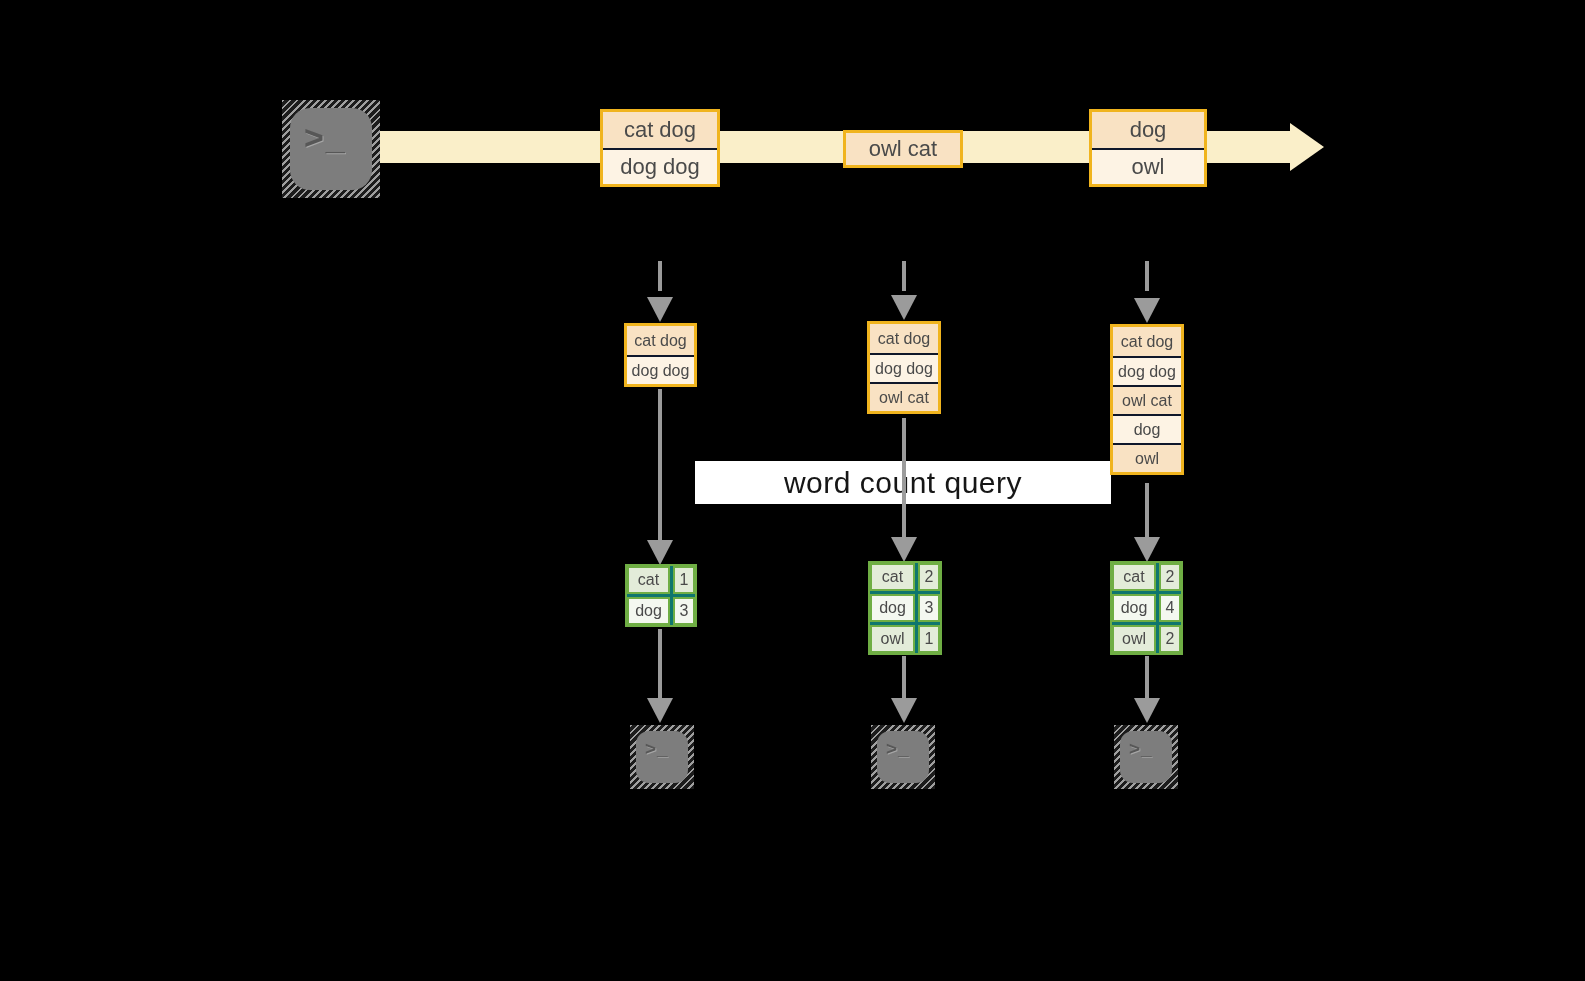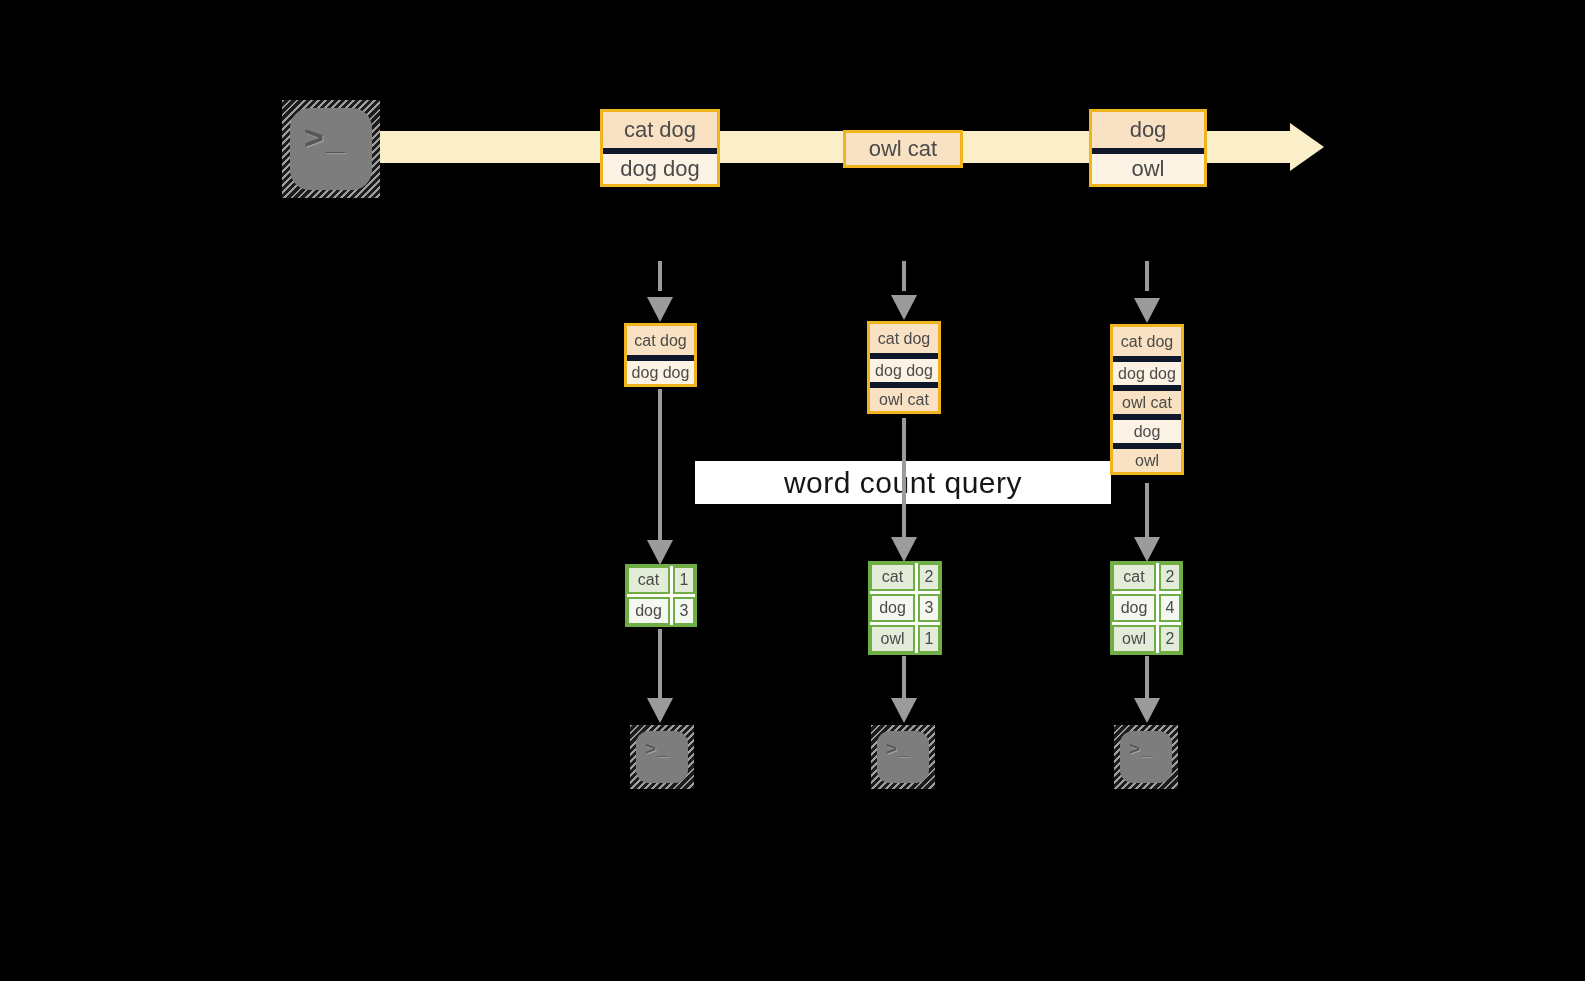--- a/index.html
+++ b/index.html
@@ -19,36 +19,36 @@
     text-shadow:1px 1px 0 #a6a6a6;line-height:1;}
   .term-lg .prompt-glyph{left:14px;top:12px;font-size:34px;letter-spacing:2px;}
   .term-sm .prompt-glyph{left:9px;top:8px;font-size:19px;letter-spacing:1px;}
   
   .band{position:absolute;left:372px;top:131px;width:918px;height:32px;background:#faefc9;z-index:2;}
   .band-head{position:absolute;left:1290px;top:123px;width:0;height:0;z-index:2;
     border-top:24px solid transparent;border-bottom:24px solid transparent;border-left:34px solid #faefc9;}
   
   .gold-box{position:absolute;z-index:4;box-sizing:border-box;border:3px solid #f0b41e;background:#fdf3e4;}
   .gold-row{display:flex;align-items:center;justify-content:center;color:#4a4a4a;box-sizing:border-box;}
-  .gold-row + .gold-row{border-top:6px solid #0f172a;}
+  .gold-row + .gold-row{border-top:2px solid #0f172a;}
   .fill-a{background:#f9e2c3;}
   .fill-b{background:#fdf3e4;}
   .event .gold-row{height:36px;font-size:22px;}
   .event-single .gold-row{height:32px;font-size:22px;}
   .input-box .gold-row{height:29px;font-size:16px;}
   
   .vline{position:absolute;width:4px;background:#9b9b9b;z-index:3;}
   .arrow-head{position:absolute;width:0;height:0;z-index:3;
     border-left:13px solid transparent;border-right:13px solid transparent;border-top:25px solid #9b9b9b;}
   
   .query-band{position:absolute;left:695px;top:461px;width:416px;height:43px;background:#ffffff;z-index:1;
     display:flex;align-items:center;justify-content:center;}
   .query-band span{font-size:30px;color:#161616;letter-spacing:0.5px;}
   
-  .result-table{position:absolute;z-index:4;box-sizing:border-box;border:2px solid #6fae44;background:#ffffff;
+  .result-table{position:absolute;z-index:4;box-sizing:border-box;border:2px solid #6fae44;background:#0f766e;
     display:grid;grid-gap:3px;padding:0;}
   .cell{box-sizing:border-box;border:2px solid #6fae44;display:flex;align-items:center;justify-content:center;
     height:28px;font-size:16px;color:#4a4a4a;}
   .row-a{background:#e3ecd9;}
   .row-b{background:#f4f8f0;}
 </style>
 </head>
 <body>
 
 <div class="canvas">

